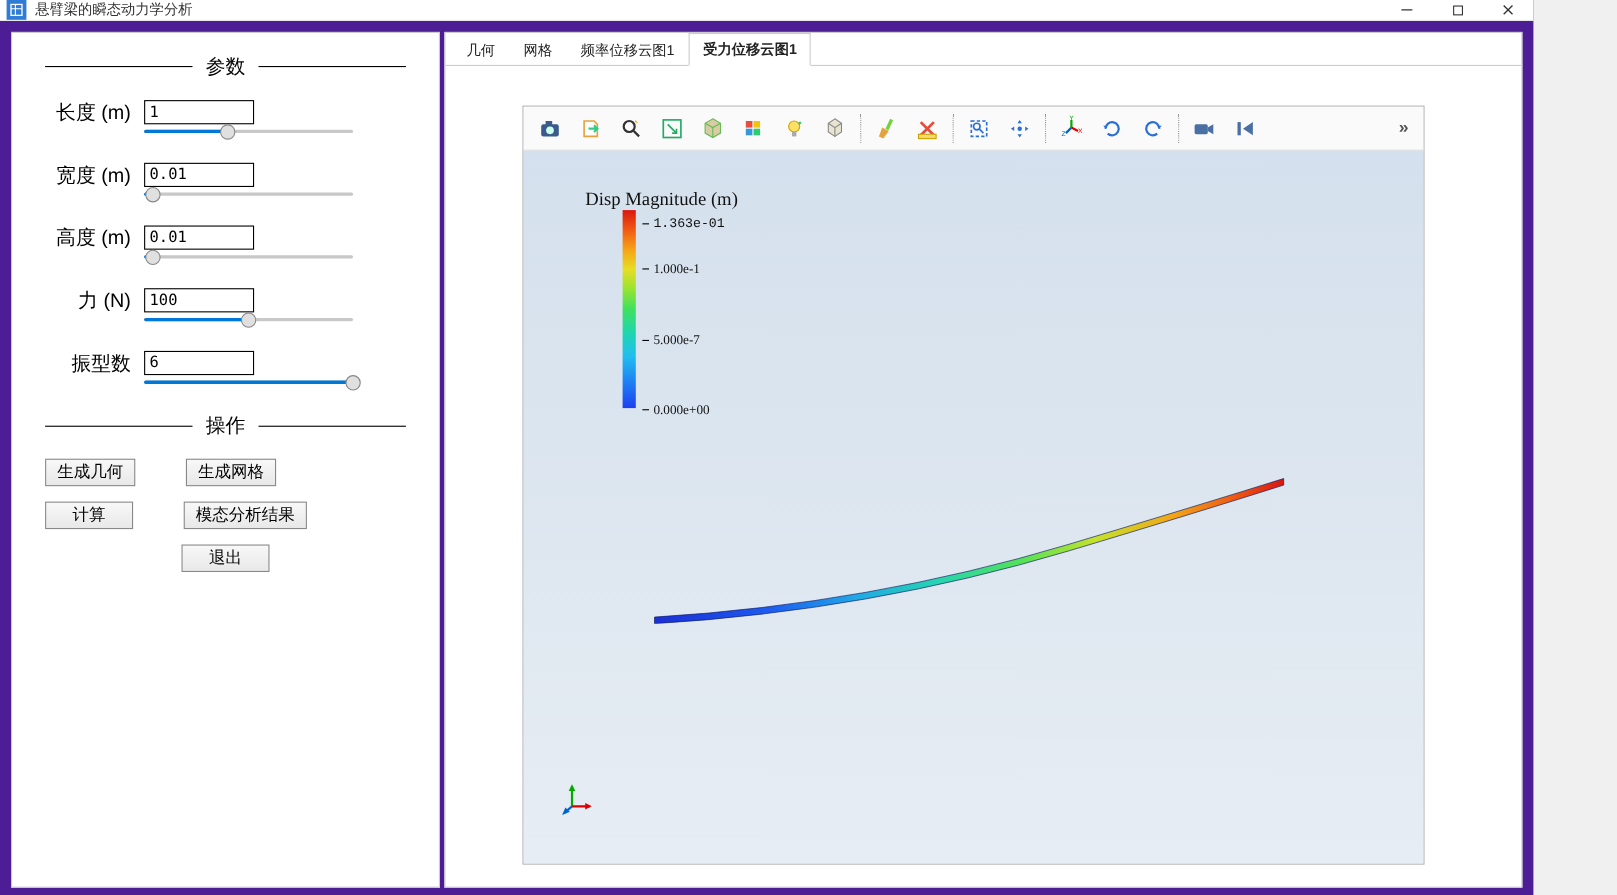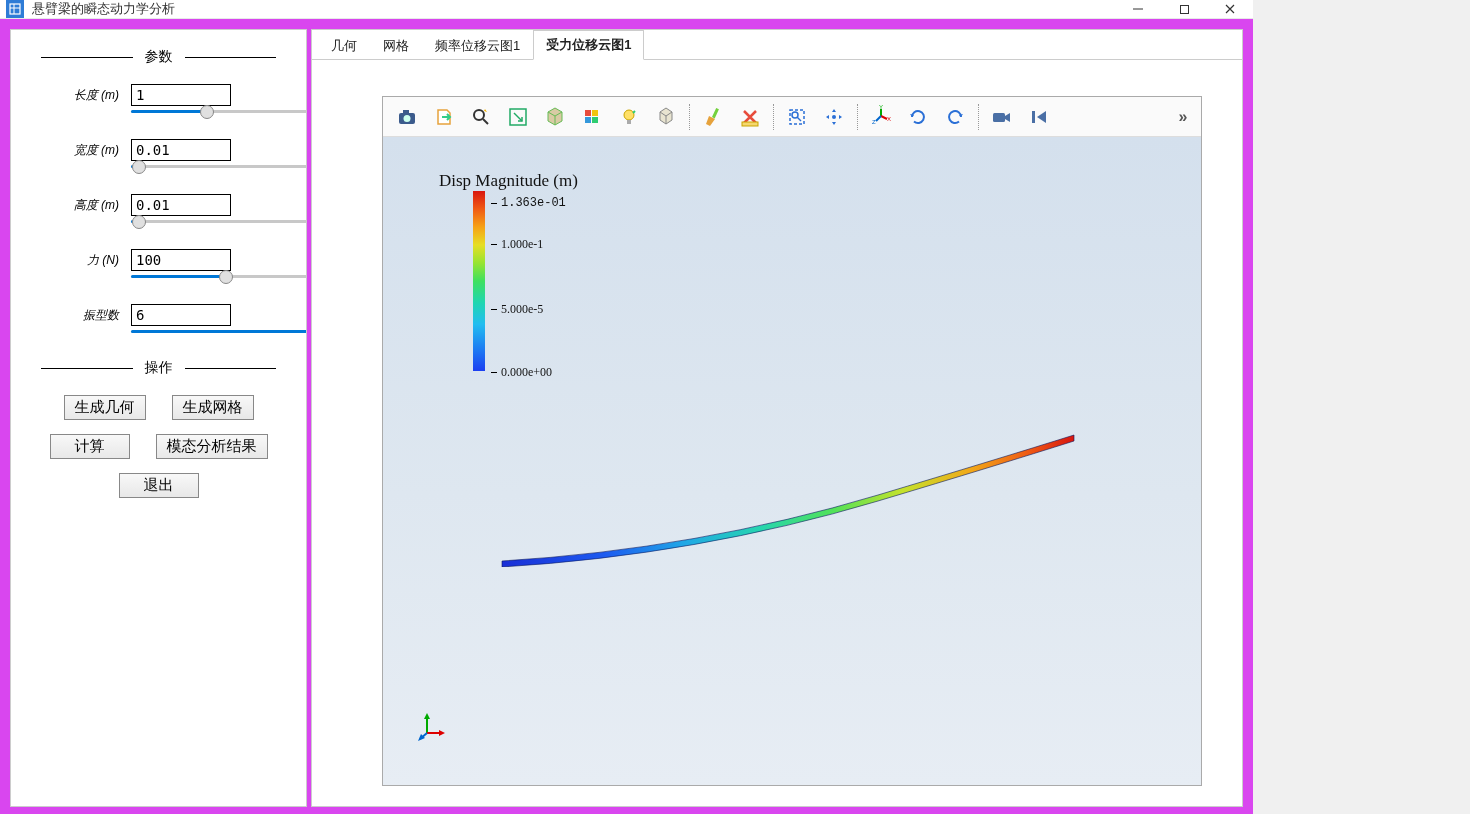--- a/index.html
+++ b/index.html
@@ -4,23 +4,23 @@
 <style>
 * { box-sizing: border-box; margin: 0; padding: 0; }
 body {
   font-family: "Microsoft YaHei", "SimSun", Arial, sans-serif;
   background: #f0f0f0;
   width: 1470px;
   height: 814px;
   overflow: hidden;
 }
 .window {
-  width: 1253px;
+  width: 1394px;
   height: 814px;
-  background: #d946ef;
+  background: #4c1d95;
   display: flex;
   flex-direction: column;
 }
 .titlebar {
   height: 30px;
   background: #fff;
   display: flex;
   align-items: center;
   padding-left: 6px;
   border-bottom: 1px solid #e8e8e8;
@@ -57,35 +57,34 @@
 }
 .section-header {
   display: flex; align-items: center;
   margin-bottom: 18px;
 }
 .section-header .line {
   flex:1; height:1px; background:#000;
 }
 .section-header .label {
   padding: 0 12px;
-  font-size: 14px;
+  font-size: 18px;
   font-family: Liberation Mono, monospace;
 }
 .param-row {
   margin-bottom: 26px;
 }
 .param-top {
   display:flex; align-items:center;
 }
 .param-label {
   width: 90px;
   text-align: right;
-  font-size: 12px;
+  font-size: 18px;
   padding-right: 12px;
-  font-style: italic;
 }
 .param-input {
   width: 100px;
   height: 22px;
   border: 1px solid #000;
   font-family: monospace;
   font-size: 14px;
   padding: 0 4px;
   background:#fff;
 }
@@ -105,22 +104,21 @@
   position:absolute; left:0; top:0; height:100%;
   background:#0078d7; border-radius:2px;
 }
 .slider-thumb {
   position:absolute; top:50%;
   width:14px;height:14px;border-radius:50%;
   background:#e0e0e0;border:1px solid #888;
   transform:translate(-50%,-50%);
 }
 .ops-buttons {
-  display:flex; flex-wrap:wrap; gap:14px 26px;
-  justify-content:center;
+  display:flex; flex-wrap:wrap; gap:14px 46px;
   margin-top:8px;
 }
 .op-btn {
   min-width: 80px;
   padding: 2px 10px;
   font-size: 15px;
   font-family: "STSong","SimSun",serif;
   background: linear-gradient(#f8f8f8,#e8e8e8);
   border: 1px solid #888;
 }
@@ -479,21 +477,21 @@
                 </svg>
               </div>
               <div class="tool-overflow">»</div>
             </div>
           <div class="viewport">
             <div class="legend-title">Disp Magnitude (m)</div>
             <div class="colorbar"></div>
             <div id="ticks">
                 <div class="tick" style="top: 59px; font-family: Liberation Mono, monospace;">1.363e-01</div>
                 <div class="tick" style="top: 100px;">1.000e-1</div>
-                <div class="tick" style="top: 165px;">5.000e-5</div>
+                <div class="tick" style="top: 165px;">5.000e-7</div>
                 <div class="tick" style="top: 228px;">0.000e+00</div>
               </div>
             <div class="beam">
               <svg width="580" height="140" viewBox="0 0 580 140">
                 <defs>
                   <linearGradient id="beamgrad" x1="0" y1="0" x2="1" y2="0">
                     <stop offset="0%" stop-color="#1a2fd6"></stop>
                     <stop offset="18%" stop-color="#1d5bf0"></stop>
                     <stop offset="32%" stop-color="#20a8e6"></stop>
                     <stop offset="45%" stop-color="#26d5b0"></stop>

